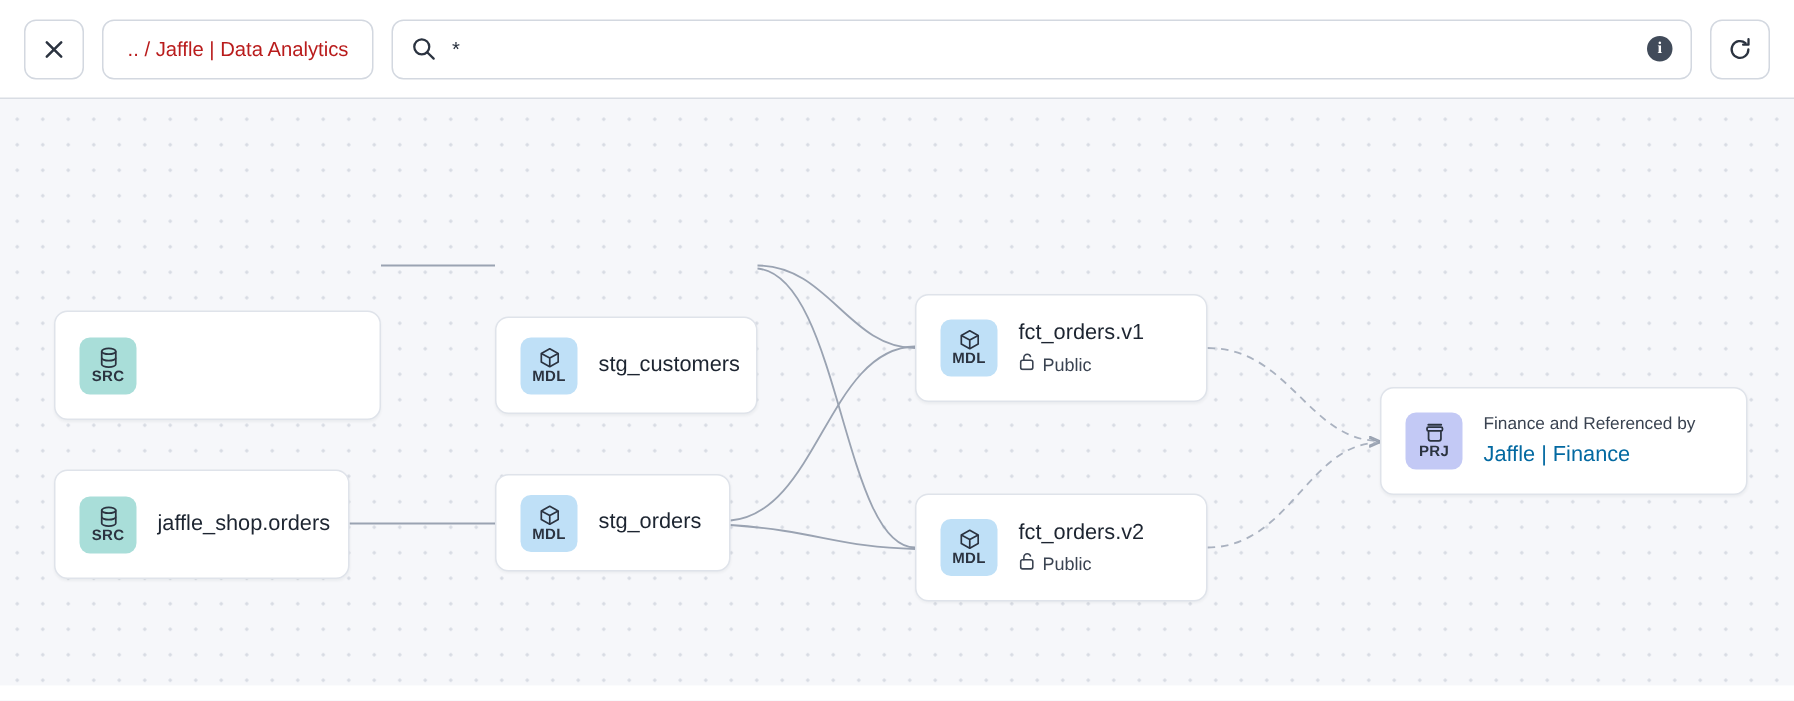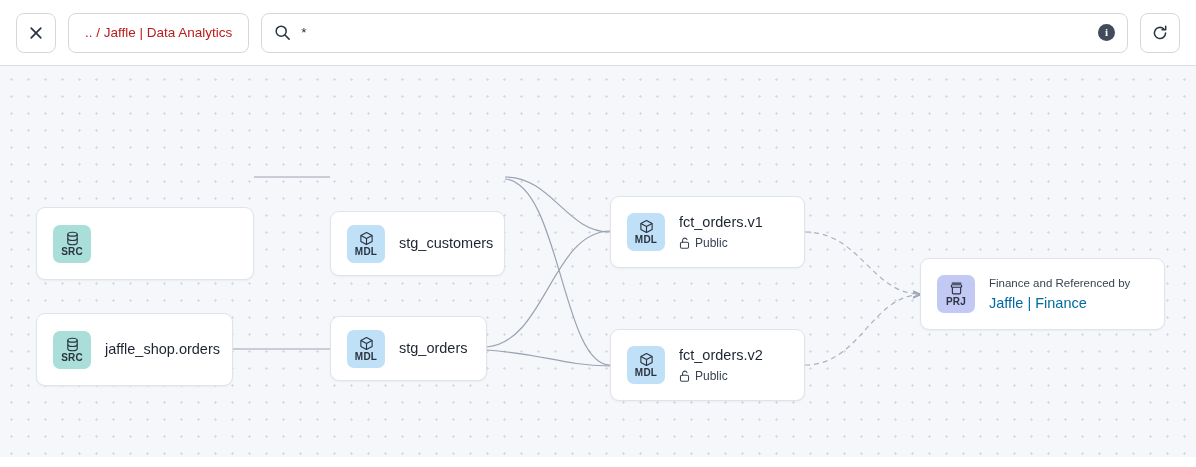--- a/index.html
+++ b/index.html
@@ -184,21 +184,20 @@
 
   .node-text { min-width: 0; display: flex; flex-direction: column; }
   .node-title {
     font-size: 14.5px;
     color: #1d2531;
     white-space: nowrap;
     line-height: 19px;
   }
   .node-sub {
     display: flex;
-    align-items: center;
     gap: 5px;
     font-size: 12px;
     color: #3a4351;
     line-height: 16px;
     margin-top: 3px;
     white-space: nowrap;
   }
   .node-eyebrow {
     font-size: 11.5px;
     color: #3a4351;

